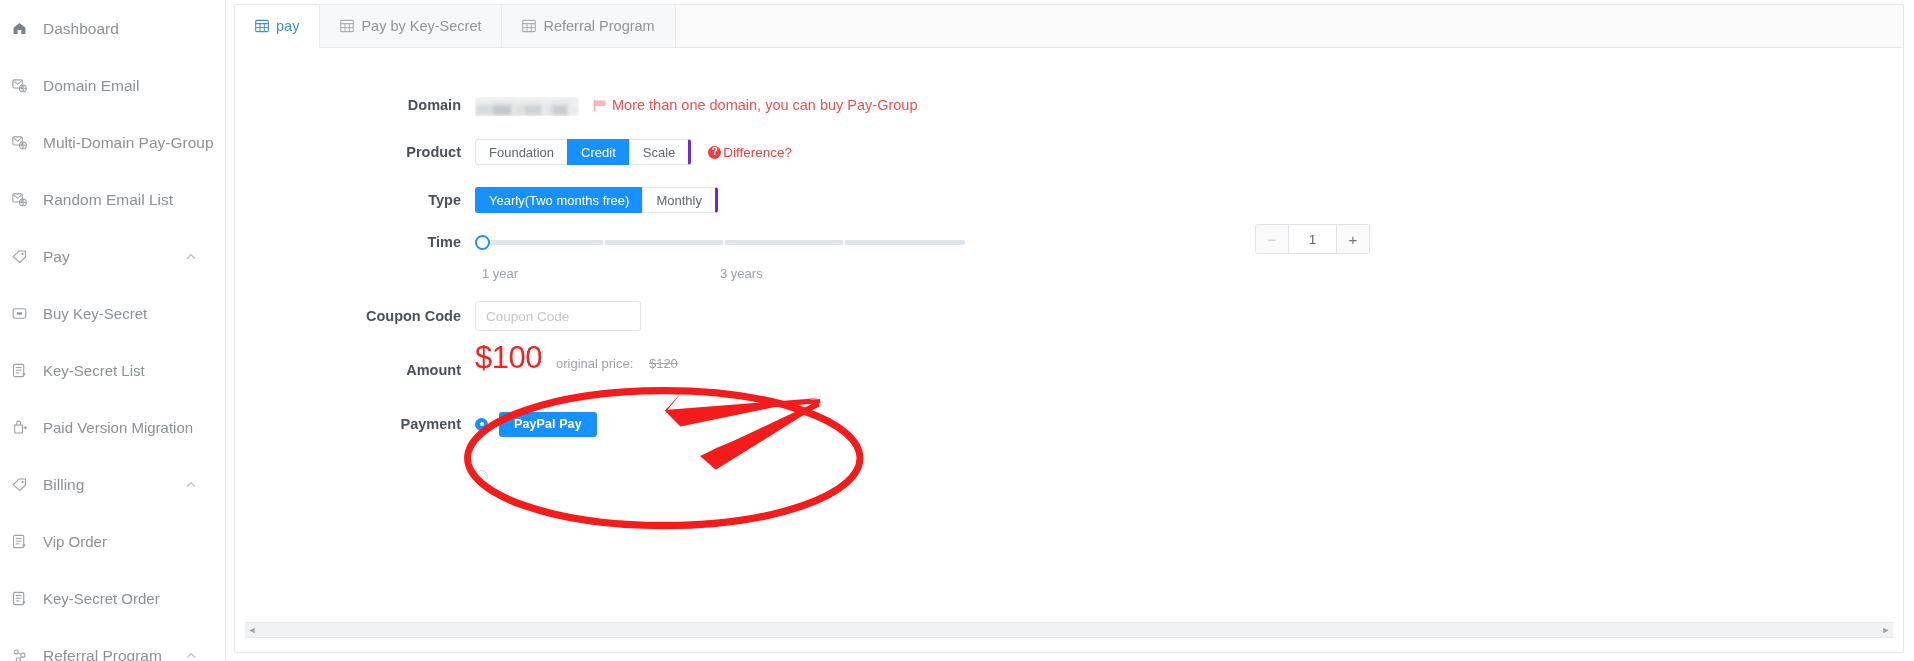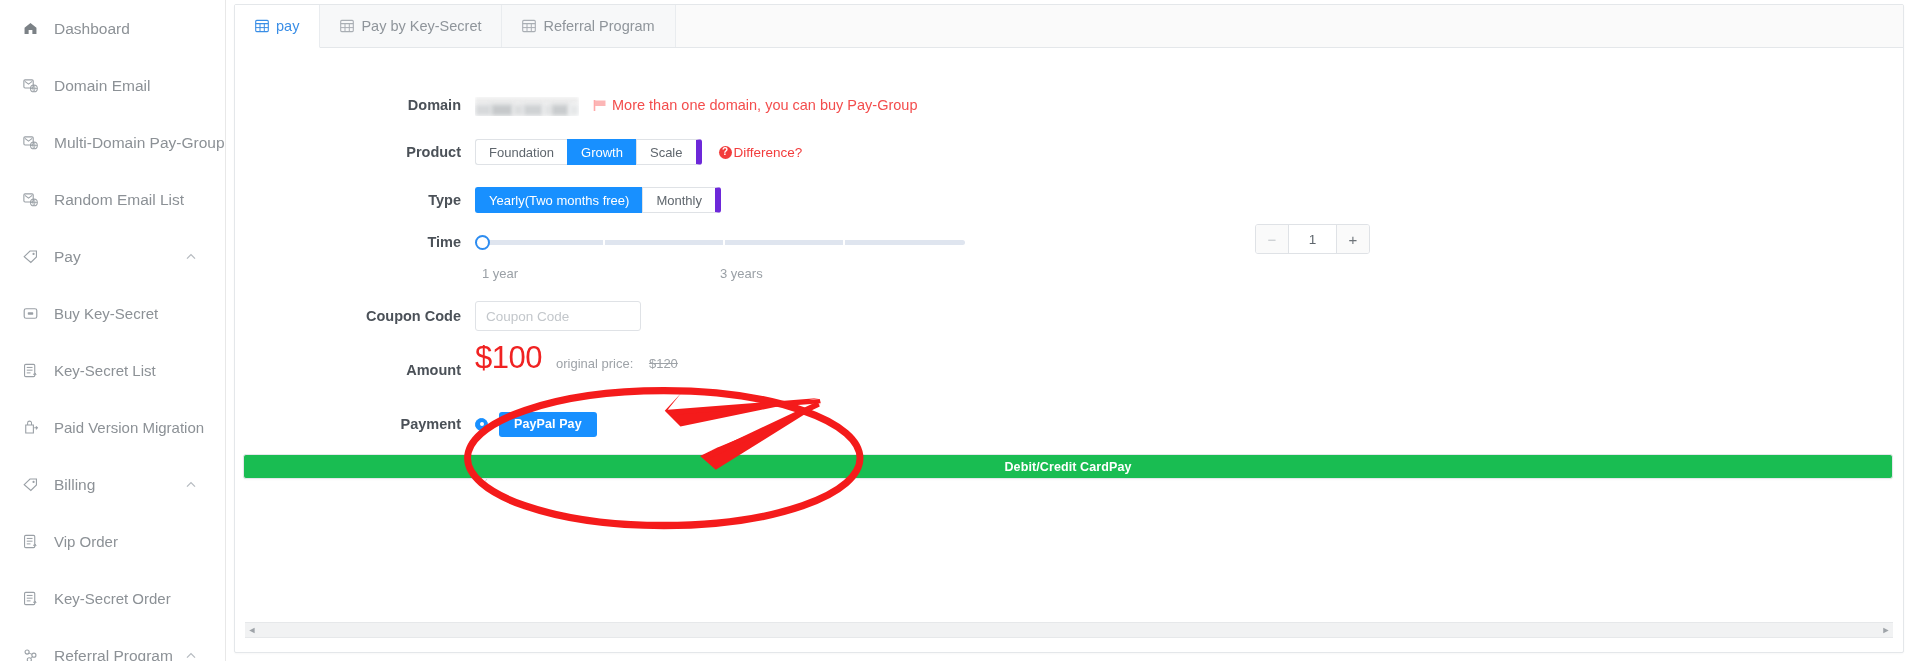--- a/index.html
+++ b/index.html
@@ -24,21 +24,21 @@
     height: 661px;
     background: #ffffff;
     border-right: 1px solid #e8e8e8;
     position: relative;
     overflow: hidden;
   }
   .nav-item {
     display: flex;
     align-items: center;
     height: 57px;
-    padding-left: 20px;
+    padding-left: 9px;
     color: #8c9196;
     font-size: 15.5px;
     cursor: pointer;
     white-space: nowrap;
     position: relative;
   }
   .nav-item .nv-icon {
     width: 20px; height: 20px;
     margin-right: 14px;
     flex: 0 0 20px;
@@ -165,21 +165,21 @@
     color: #5f666d;
     background: #ffffff;
     border: 1px solid #dfe2e6;
     border-right: none;
     display: flex; align-items: center; justify-content: center;
     cursor: pointer;
     white-space: nowrap;
     line-height: 1;
   }
   .btngroup .gb:first-child { border-radius: 3px 0 0 3px; }
-  .btngroup .gb:last-child { border-right: 6px solid #6d28d9; border-radius: 0 3px 3px 0; }
+  .btngroup .gb:last-child { border-right: 3px solid #6d28d9; border-radius: 0 3px 3px 0; }
   .btngroup .gb.sel {
     background: #1890ff;
     border-color: #1890ff;
     color: #ffffff;
   }
   .diff-link {
     margin-left: 17px;
     color: #f23c3c;
     font-size: 13.5px;
     display: flex;
@@ -585,21 +585,21 @@
                 <path d="M2 1.5 L12.5 1.5 L12.5 7 L2 7 Z" fill="#fb9a9a"></path>
               </svg>
             <span>More than one domain, you can buy Pay-Group</span>
           </div>
         </div>
 
         <div class="row row-product">
           <div class="lbl">Product</div>
           <div class="btngroup">
             <div class="gb">Foundation</div>
-            <div class="gb sel">Growth</div>
+            <div class="gb sel">Credit</div>
             <div class="gb">Scale</div>
           </div>
           <div class="diff-link">
             <span class="qmark">?</span>
             <span>Difference?</span>
           </div>
         </div>
 
         <div class="row row-type">
           <div class="lbl">Type</div>
@@ -649,21 +649,20 @@
 
         <div class="row row-pay">
           <div class="lbl">Payment</div>
           <div class="radio-dot on"></div>
           <div class="paybtn paypal">PayPal Pay</div>
         </div>
 
         <div class="row row-pay">
           <div class="lbl"></div>
           <div class="radio-dot"></div>
-          <div class="paybtn card">Debit/Credit CardPay</div>
         </div>
 
       </div>
 
       <svg class="annot" viewBox="0 0 1700 614" preserveAspectRatio="none">
         <ellipse cx="437" cy="430" rx="200" ry="64" fill="none" stroke="#f41b1b" stroke-width="7"></ellipse>
         <g fill="#f41b1b">
           <path d="M595 373 L441 384 L455 368 L438 385 L454 400 Z"></path>
           <path d="M443 385 L596 374 L597 378 L444 389 Z"></path>
         </g>

